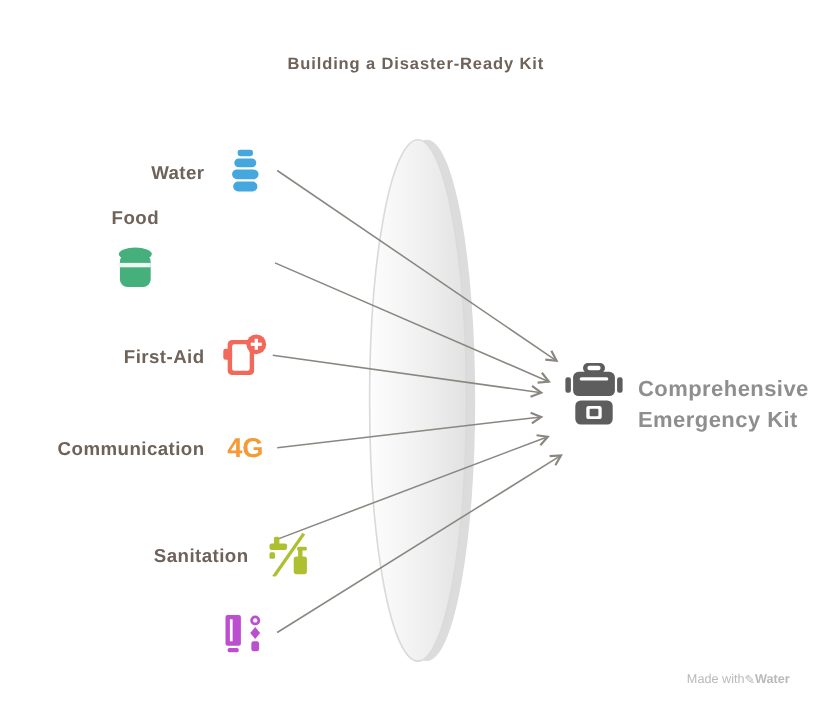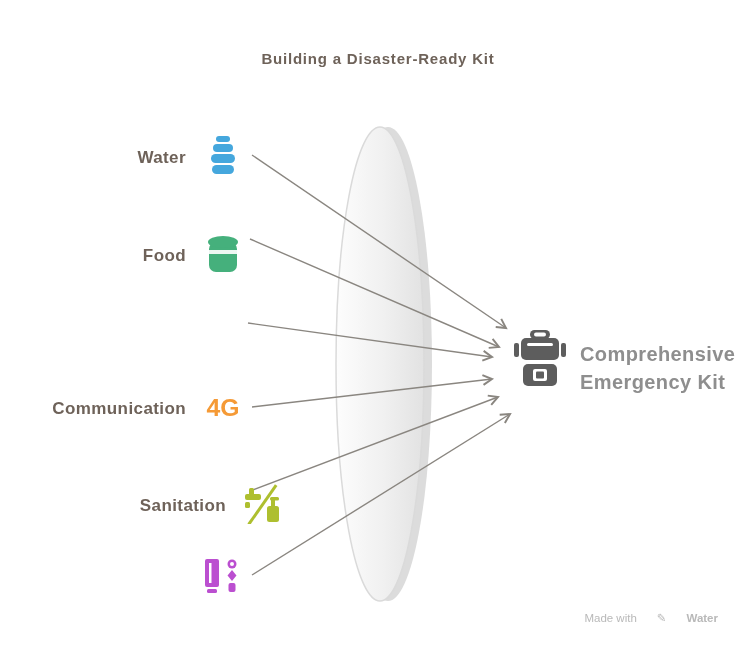--- a/index.html
+++ b/index.html
@@ -15,32 +15,32 @@
   .item-row{
     position:absolute;left:0;width:246px;height:56px;
     display:flex;align-items:center;justify-content:flex-end;gap:14px;
   }
   .item-label{
     flex:1;text-align:right;font-size:17px;font-weight:bold;letter-spacing:0.4px;
     white-space:nowrap;
   }
   .item-icon{width:46px;height:44px;flex:0 0 46px;display:flex;justify-content:center;}
   .row-water{top:130px;}
-  .row-food{top:228px;}
+  .row-food{top:213px;flex-direction:column;}
   .row-firstaid{top:297px;}
   .row-communication{top:381px;}
   .row-sanitation{top:478px;padding-left:40px;}
   .row-personal{top:549px;}
   .kit-label{
     position:absolute;left:580px;top:340px;width:152px;
     font-size:20px;font-weight:bold;line-height:1.4;letter-spacing:0.4px;
   }
   .watermark{
     position:absolute;top:611px;right:38px;
-    display:flex;align-items:center;gap:20px;
+    display:flex;align-items:center;gap:0;
     font-size:11.5px;
   }
   .watermark .brand{font-weight:bold;}
 </style>
 </head>
 <body>
 
 <div class="stage">
 
   <div class="title" style="color: rgb(110, 98, 89);">Building a Disaster-Ready Kit</div>
@@ -104,20 +104,35 @@
       <svg width="44" height="40" viewBox="0 0 44 40">
         <g fill="#45b07c">
           <rect x="8" y="8" width="28" height="30" rx="7"></rect>
           <ellipse cx="22" cy="8" rx="15" ry="6"></ellipse>
           <rect x="8" y="16" width="28" height="4" fill="#ffffff" opacity="0.9"></rect>
         </g>
       </svg>
     </span>
   </div>
 
+  <div class="item-row row-firstaid">
+    <span class="item-label" style="color: rgb(110, 98, 89);">First-Aid</span>
+    <span class="item-icon">
+      <svg width="44" height="40" viewBox="0 0 44 40">
+        <g fill="#f2695c">
+          <rect x="6" y="6" width="24" height="32" rx="4"></rect>
+          <rect x="10" y="10" width="16" height="24" rx="2" fill="#ffffff"></rect>
+          <rect x="2" y="14" width="8" height="10" rx="2"></rect>
+          <circle cx="32" cy="10" r="9"></circle>
+          <rect x="30.5" y="5" width="3" height="10" fill="#ffffff"></rect>
+          <rect x="27" y="8.5" width="10" height="3" fill="#ffffff"></rect>
+        </g>
+      </svg>
+    </span>
+  </div>
 
   <div class="item-row row-communication">
     <span class="item-label" style="color: rgb(110, 98, 89); padding-left: 40px;">Communication</span>
     <span class="item-icon">
       <svg width="52" height="40" viewBox="0 0 52 40">
         <text x="26" y="30" text-anchor="middle" font-family="Liberation Sans, sans-serif" font-size="28" font-weight="bold" fill="#f59a36">4G</text>
       </svg>
     </span>
   </div>
 

